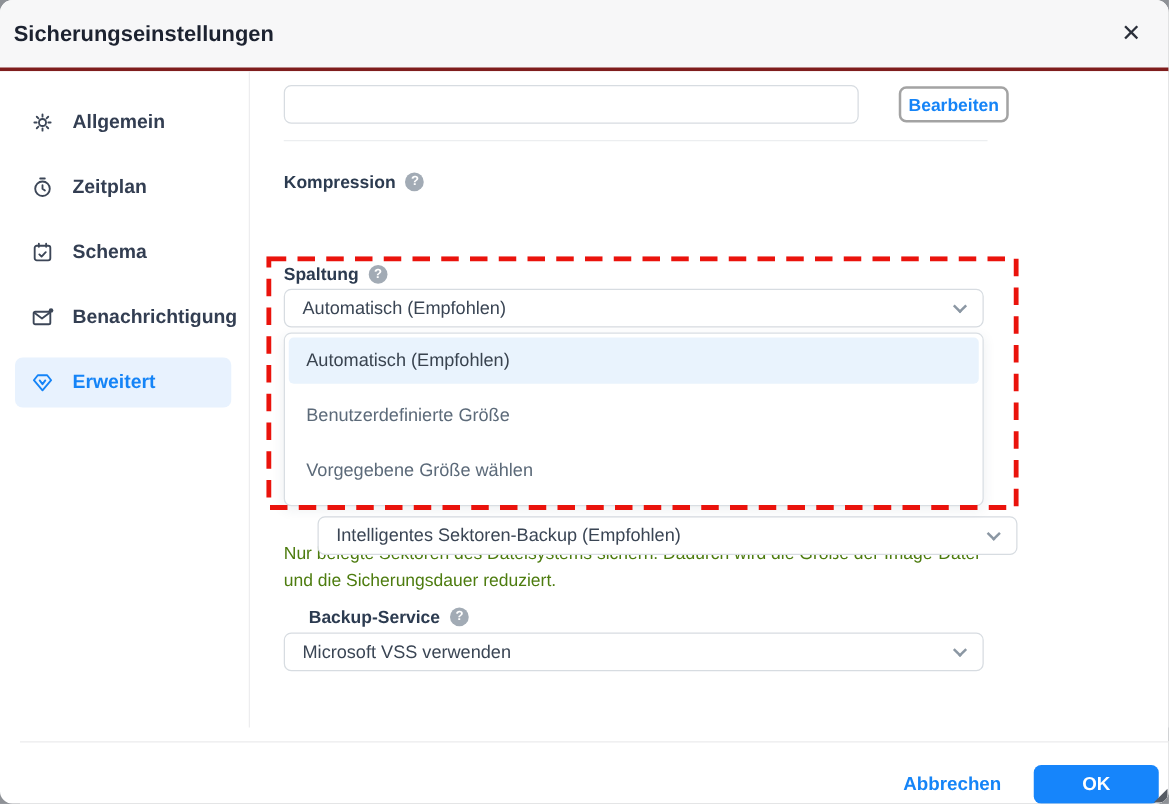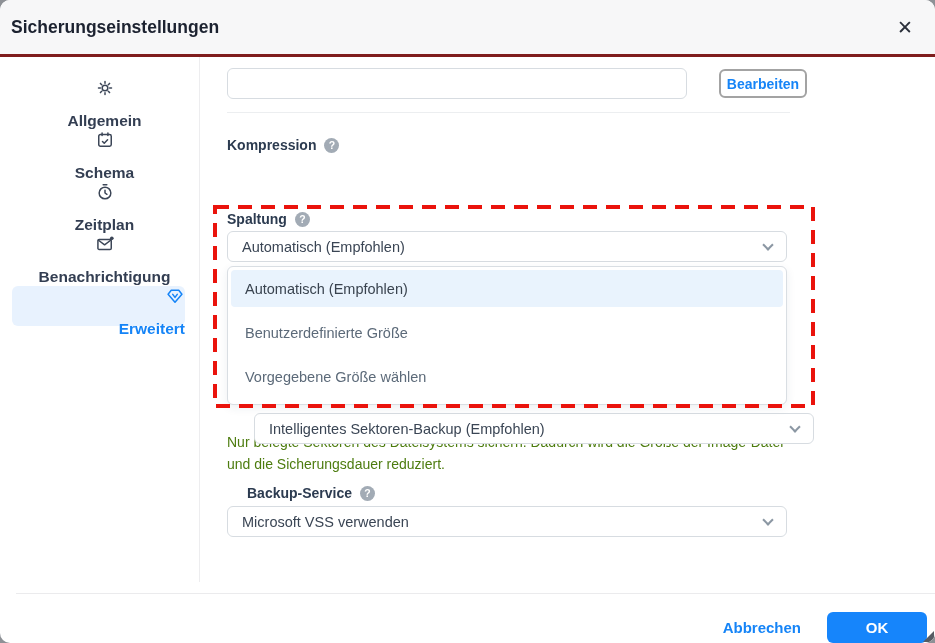--- a/index.html
+++ b/index.html
@@ -21,24 +21,24 @@
   }
   
   .sidebar{
     position:absolute;top:57px;left:0;width:200px;bottom:61px;background:#fff;
     border-right:1px solid #ededef;padding-top:21px;
     display:flex;flex-direction:column;gap:12px;
   }
   .side-item{
     margin:0 14px 0 12px;height:40px;border-radius:6px;
     display:flex;align-items:center;gap:14px;padding-left:12px;
-    color:#333e52;font-size:15.5px;font-weight:600;cursor:pointer;flex-direction:column;
+    color:#333e52;font-size:15.5px;font-weight:600;cursor:pointer;
   }
   .side-item .icn{width:20px;height:20px;display:flex;align-items:center;justify-content:center;color:#3c4657;}
-  .side-item.active{background:#e8f2fe;color:#1584f7;align-items:flex-end;}
+  .side-item.active{background:#e8f2fe;color:#1584f7;}
   .side-item.active .icn{color:#1584f7;}
   
   .content{position:absolute;top:57px;left:200px;right:0;bottom:61px;background:#fff;}
   .abs{position:absolute;}
   .text-input{
     left:27px;top:11px;width:460px;height:31px;border:1px solid #d7dce1;border-radius:6px;
     padding:0 10px;font-size:14px;color:#3a4554;outline:none;background:#fff;
   }
   .edit-btn{
     left:519px;top:12px;width:88px;height:29px;border:2px solid #a3a3a3;border-radius:6px;
@@ -127,37 +127,37 @@
           <circle cx="12" cy="12" r="3.4"></circle>
           <path d="M12 4.2v2.2M12 17.6v2.2M4.2 12h2.2M17.6 12h2.2M6.5 6.5l1.6 1.6M15.9 15.9l1.6 1.6M17.5 6.5l-1.6 1.6M8.1 15.9l-1.6 1.6"></path>
         </svg>
       </span>
       <span>Allgemein</span>
     </div>
 
     <div class="side-item">
       <span class="icn">
         <svg class="ic" width="20" height="20" viewBox="0 0 24 24" fill="none" stroke="currentColor" stroke-width="1.8" stroke-linecap="round" stroke-linejoin="round">
+          <circle cx="12" cy="13.2" r="7"></circle>
+          <path d="M12 9.8v3.4l2.3 1.6"></path>
+          <path d="M9.8 3.4h4.4"></path>
+        </svg>
+      </span>
+      <span>Zeitplan</span>
+    </div>
+
+    <div class="side-item">
+      <span class="icn">
+        <svg class="ic" width="20" height="20" viewBox="0 0 24 24" fill="none" stroke="currentColor" stroke-width="1.8" stroke-linecap="round" stroke-linejoin="round">
           <rect x="4.5" y="5.5" width="15" height="14" rx="2"></rect>
           <path d="M8.5 3.5v3M15.5 3.5v3"></path>
           <path d="M9 13.8l2.1 2.1 4-4.2"></path>
         </svg>
       </span>
       <span>Schema</span>
-    </div>
-
-    <div class="side-item">
-      <span class="icn">
-        <svg class="ic" width="20" height="20" viewBox="0 0 24 24" fill="none" stroke="currentColor" stroke-width="1.8" stroke-linecap="round" stroke-linejoin="round">
-          <circle cx="12" cy="13.2" r="7"></circle>
-          <path d="M12 9.8v3.4l2.3 1.6"></path>
-          <path d="M9.8 3.4h4.4"></path>
-        </svg>
-      </span>
-      <span>Zeitplan</span>
     </div>
 
     <div class="side-item">
       <span class="icn">
         <svg class="ic" width="20" height="20" viewBox="0 0 24 24" fill="none" stroke="currentColor" stroke-width="1.8" stroke-linecap="round" stroke-linejoin="round">
           <rect x="3.5" y="6.5" width="16" height="12" rx="1.5"></rect>
           <path d="M4.2 7.5l7.3 5.5 7.3-5.5"></path>
           <circle cx="20.2" cy="5.2" r="2.2" fill="currentColor" stroke="none"></circle>
         </svg>
       </span>

